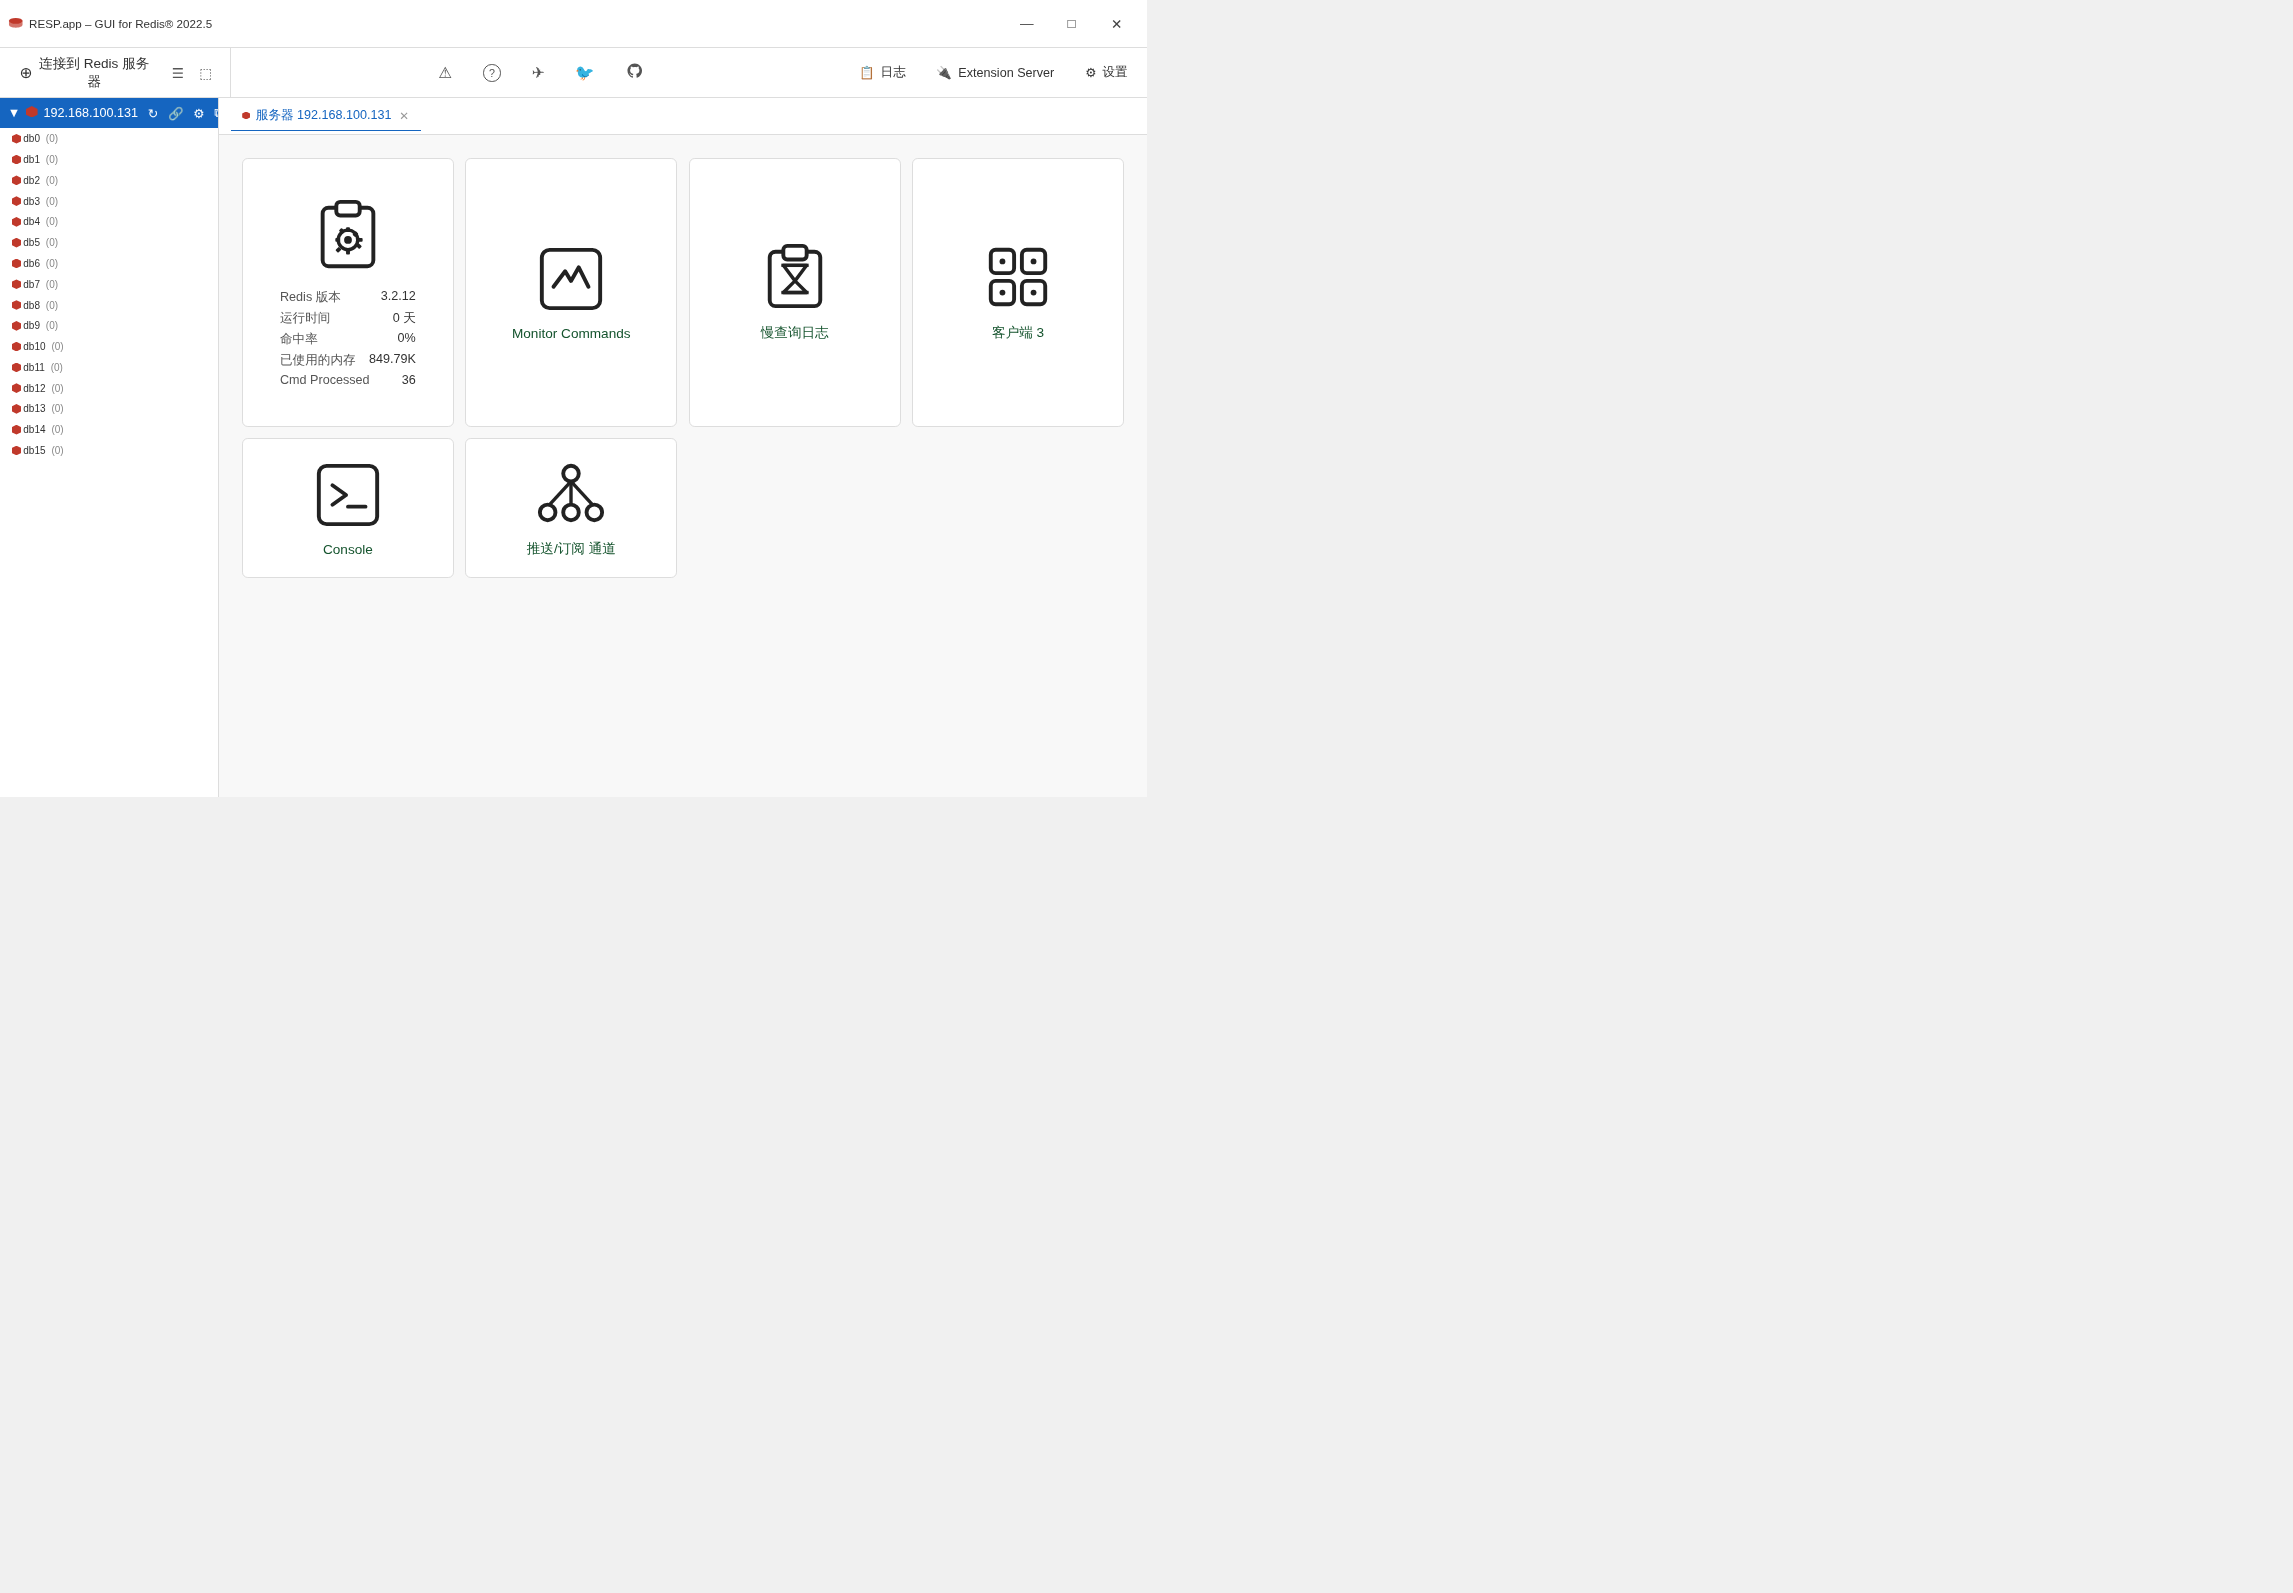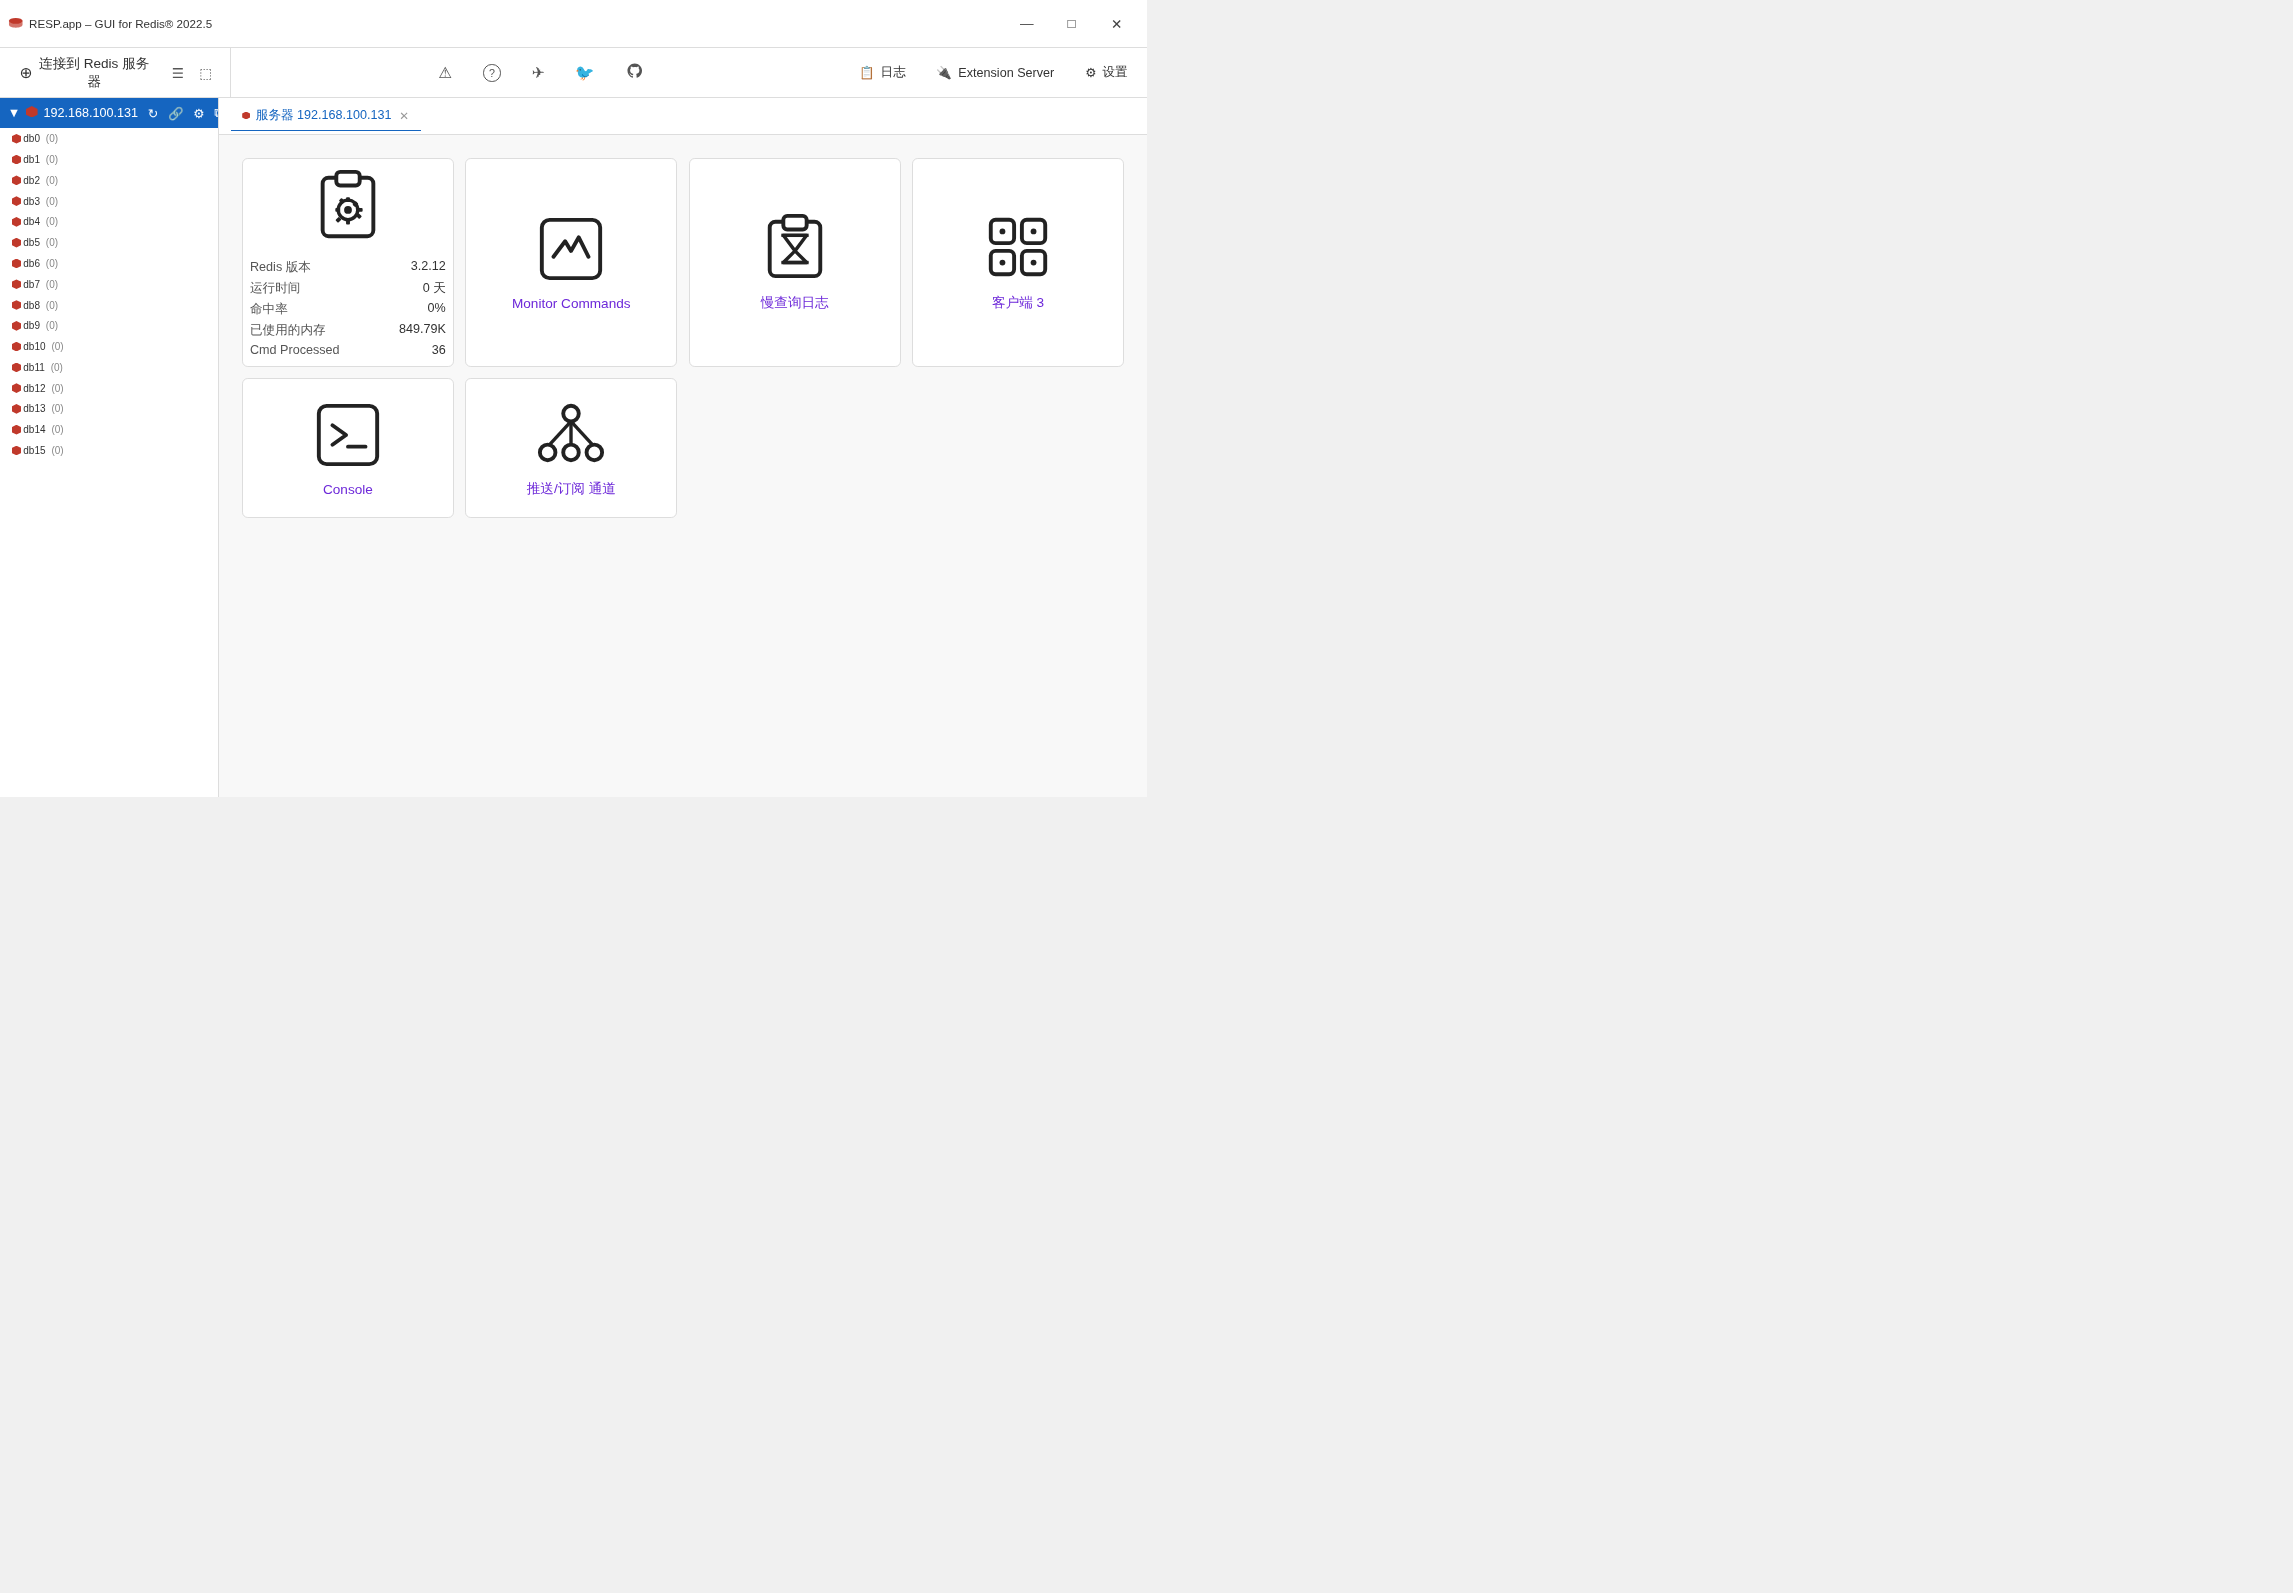--- a/index.html
+++ b/index.html
@@ -268,21 +268,21 @@
     .dashboard-grid {
       display: grid;
       grid-template-columns: 1fr 1fr 1fr 1fr;
       gap: 11.6px;
     }
 
     .dashboard-info-card {
       background: white;
       border: 1px solid #ddd;
       border-radius: 5.8px;
-      padding: 7px;
+      padding: 37px;
       display: flex;
       flex-direction: column;
       align-items: center;
       gap: 11.6px;
     }
     .dashboard-stats {
       width: 100%;
       font-size: 12.6px;
       color: #333;
     }
@@ -302,21 +302,21 @@
       display: flex;
       flex-direction: column;
       align-items: center;
       justify-content: center;
       gap: 11.6px;
       cursor: pointer;
       transition: background 0.15s;
     }
     .feature-label {
       font-size: 13.6px;
-      color: #6d28d9;
+      color: #14532d;
       text-align: center;
     }
   </style>
 </head>
 <body>
 
 <div class="title-bar">
   <div class="title-bar-left">
     <svg width="15.5" height="15.5" viewBox="0 0 16 16">
       <ellipse cx="8" cy="5" rx="7" ry="3" fill="#c0392b"></ellipse>

